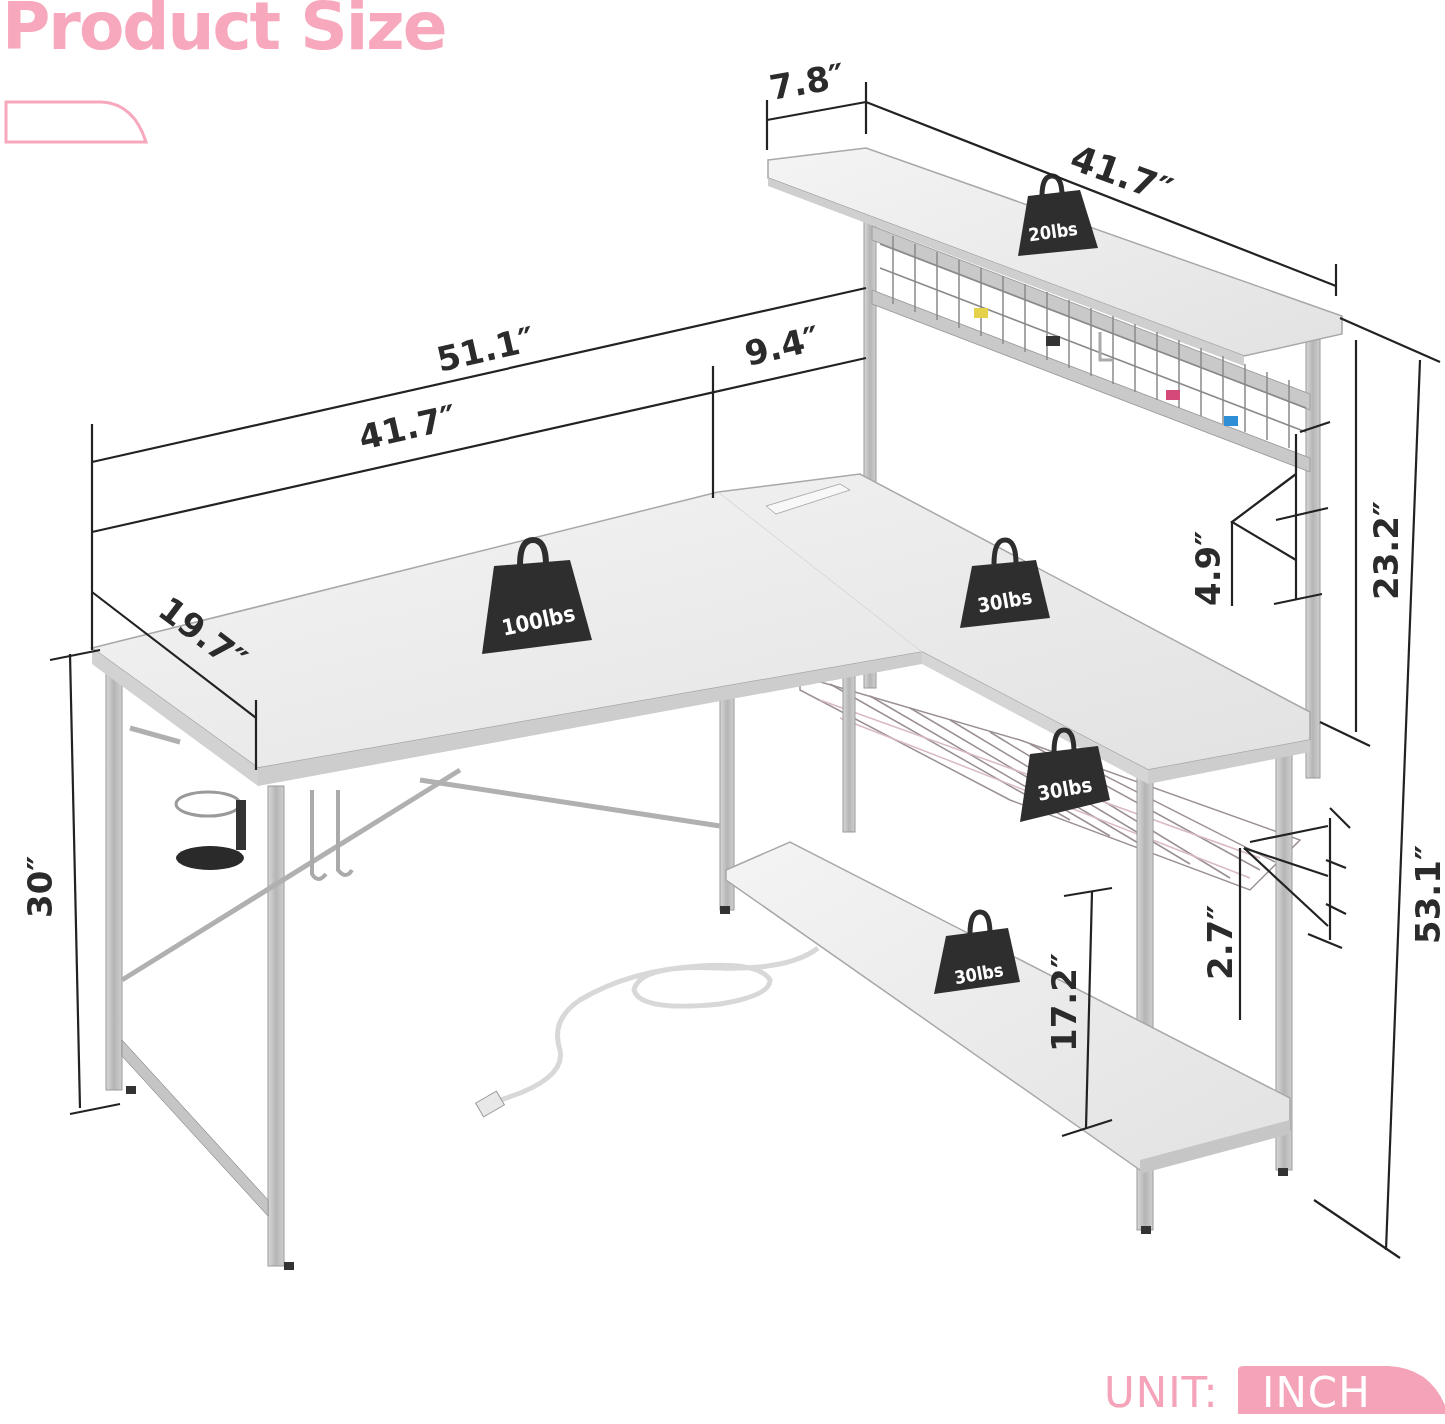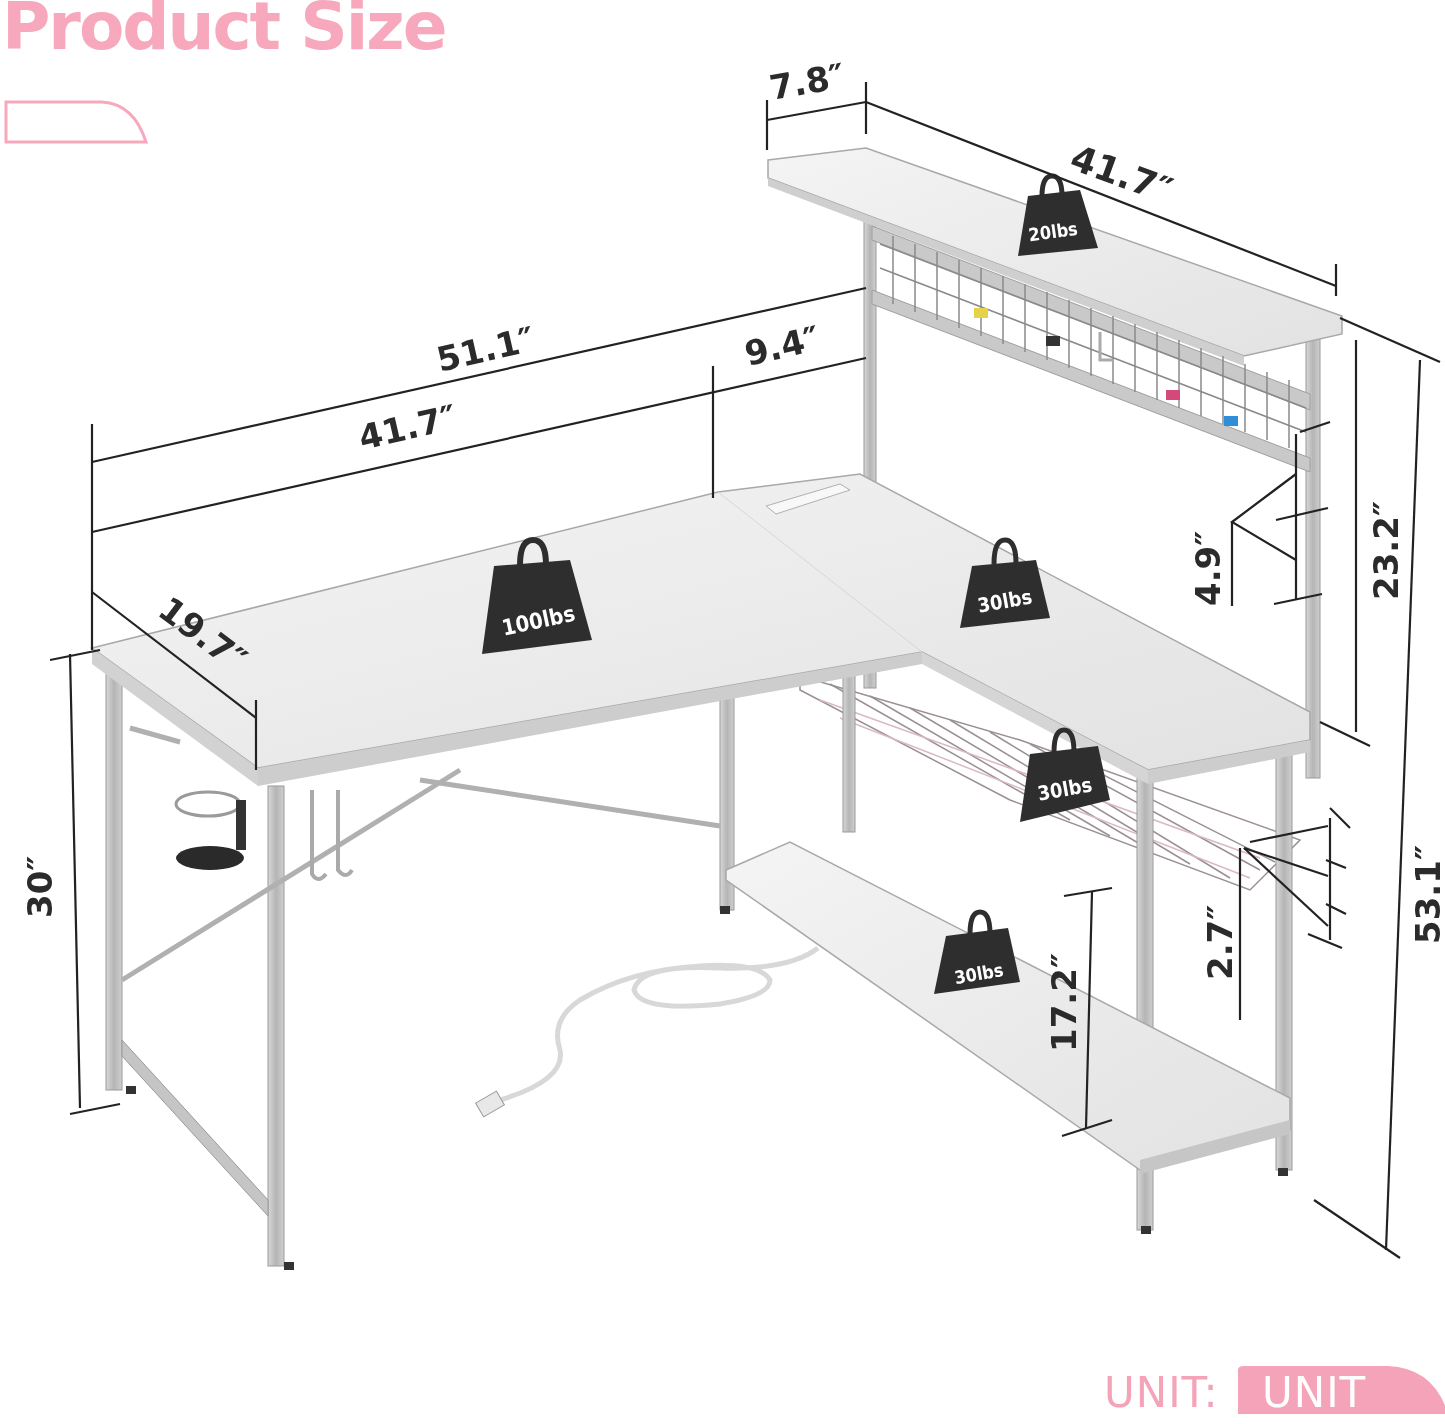--- a/index.html
+++ b/index.html
@@ -236,15 +236,15 @@
       <text class="dim" x="1076" y="1052" font-size="34" transform="rotate(-90 1076 1052)">17.2″</text>
       <text class="dim" x="1232" y="980" font-size="34" transform="rotate(-90 1232 980)">2.7″</text>
     </g>
   </svg>
 
   <div class="unit">
     <span class="unit-label">UNIT:</span>
     <svg class="unit-badge" width="212" height="52">
       <path d="M0 50 L0 6 Q0 2 6 2 L150 2 Q196 4 210 50 Z" fill="#f5a3b8"></path>
     </svg>
-    <span class="unit-value">UNIT</span>
+    <span class="unit-value">INCH</span>
   </div>
 </div>
 
 </body></html>

